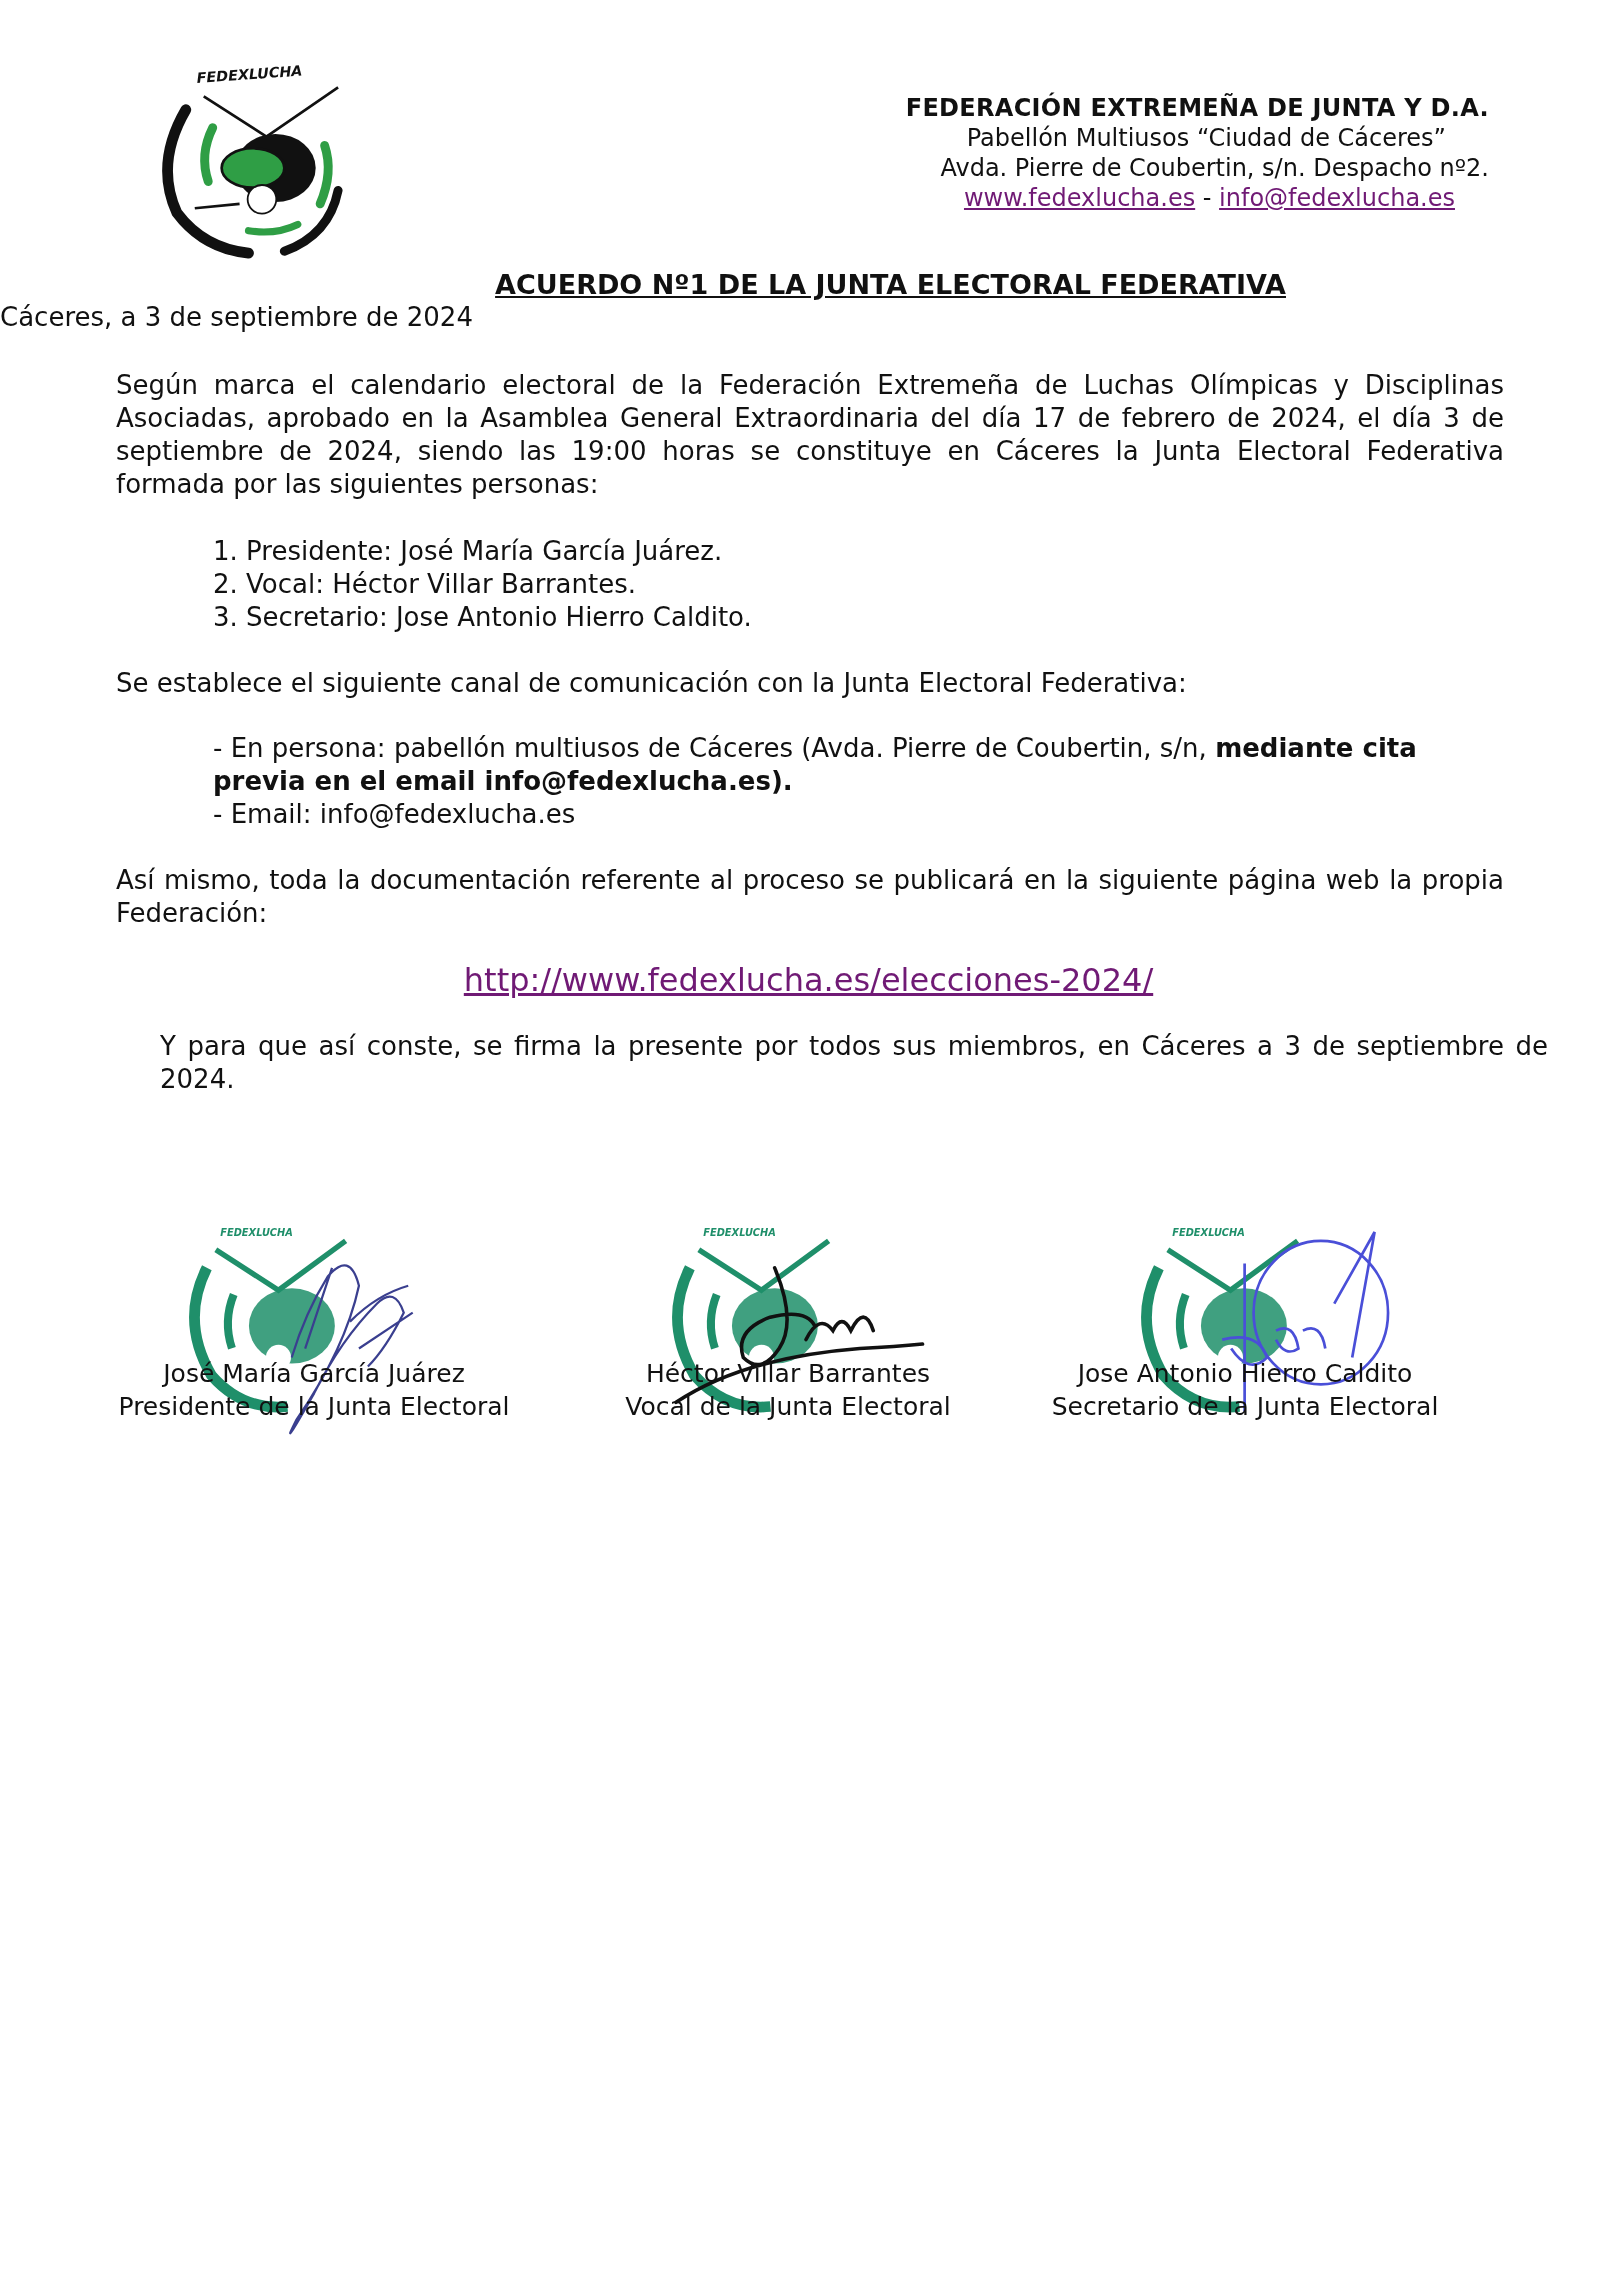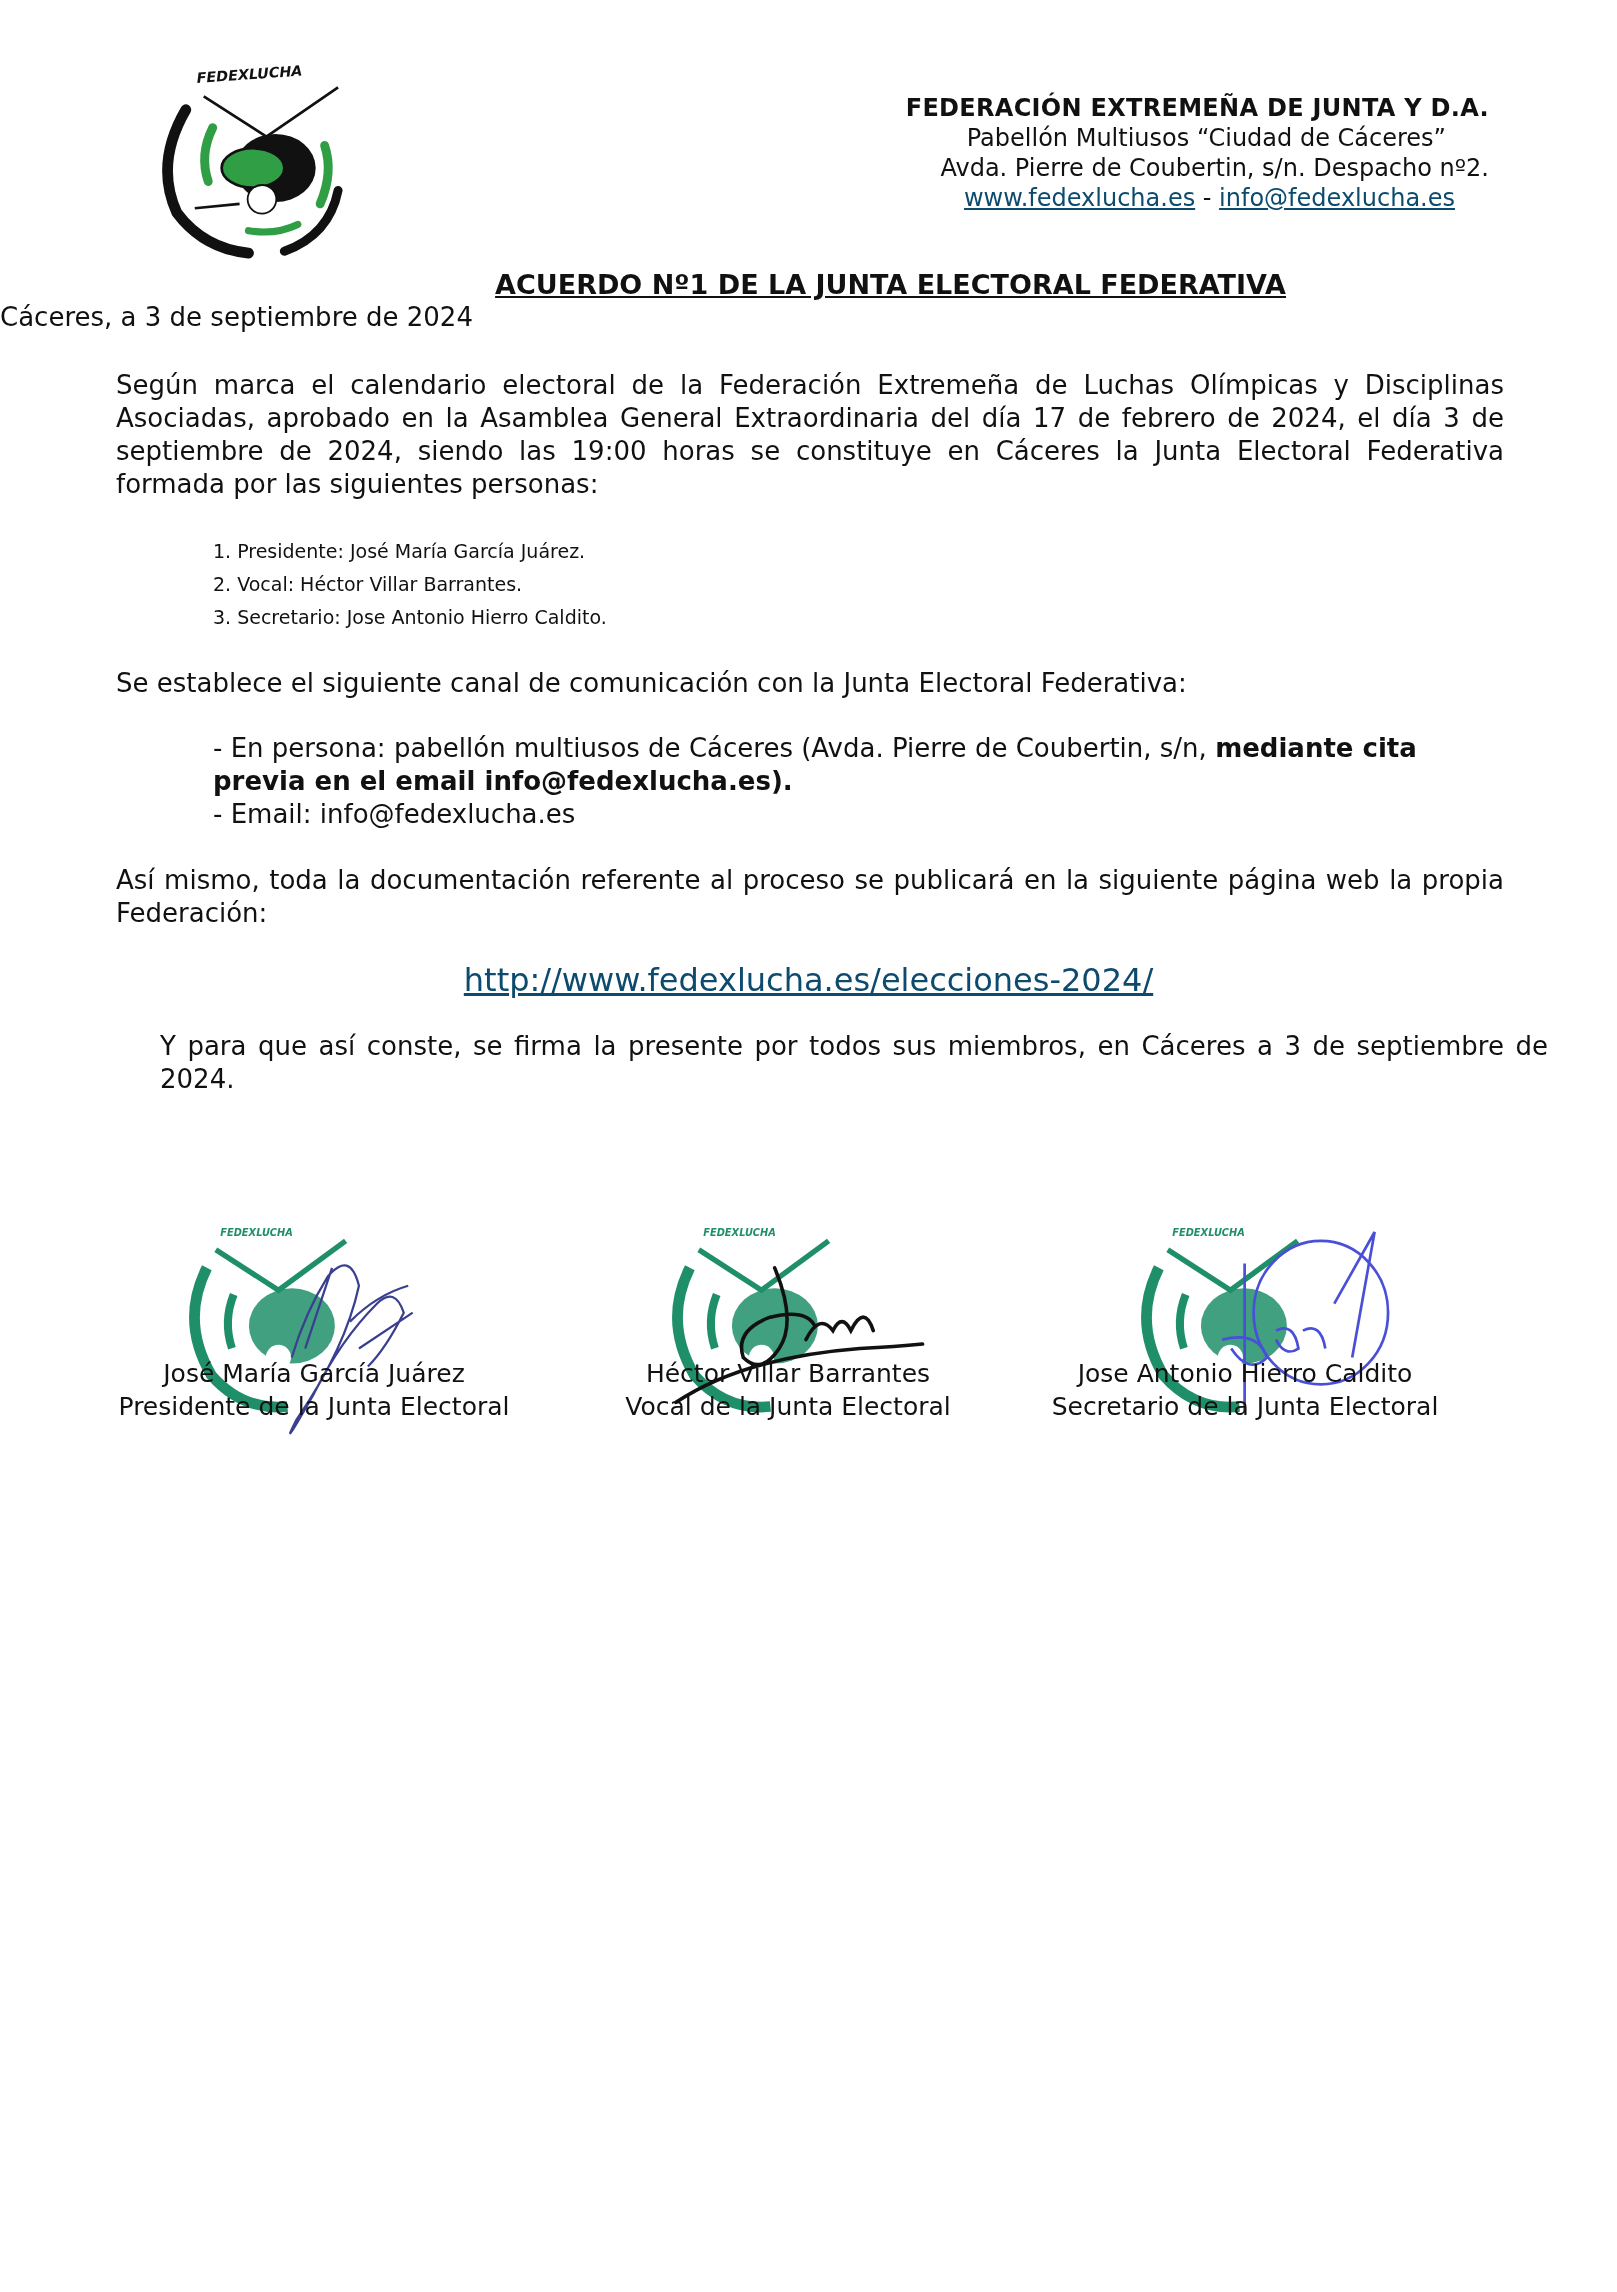--- a/index.html
+++ b/index.html
@@ -9,32 +9,32 @@
 
   
   .logo { position: absolute; left: 150px; top: 56px; width: 206px; height: 215px; }
 
   
   .org { position: absolute; right: 128px; top: 93px; width: 681px; text-align: right;
          font-size: 24px; line-height: 30px; }
   .org .name { font-weight: bold; letter-spacing: 0.3px; }
   .org .line { text-align: right; }
   .org .links { text-align: right; }
-  a.lnk { color: #0c4a6e; text-decoration: underline; }
+  a.lnk { color: #701a75; text-decoration: underline; }
 
   
   .title { position: absolute; left: 0; width: 1286px; top: 269px; text-align: right;
            font-weight: bold; font-size: 27px; line-height: 32px; text-decoration: underline; }
   .subtitle { position: absolute; left: 0; width: 1617px; top: 301px; text-align: left;
               font-size: 26px; line-height: 32px; }
 
   .body { position: absolute; left: 116px; width: 1388px; font-size: 26px; line-height: 33px; }
   .justify { text-align: justify; text-align-last: left; }
   .p1 { top: 369px; }
-  .list { position: absolute; left: 213px; top: 535px; font-size: 19px; line-height: 33px; }
+  .list { position: absolute; left: 213px; top: 535px; font-size: 26px; line-height: 33px; }
   .p2 { top: 667px; }
   .contact { position: absolute; left: 213px; top: 732px; width: 1254px; font-size: 26px; line-height: 33px; }
   .p3 { top: 864px; }
   .url { position: absolute; left: 0; width: 1617px; top: 964px; text-align: center; font-size: 32px; line-height: 33px; }
   .p4 { top: 1030px; margin-left: 44px; }
 
   
   .sig { position: absolute; top: 1214px; width: 502px; height: 287px; }
   .sig1 { left: 90px; } .sig2 { left: 564px; } .sig3 { left: 1025px; }
   .stamp { position: absolute; left: 90px; top: 0; width: 188px; height: 206px; }

